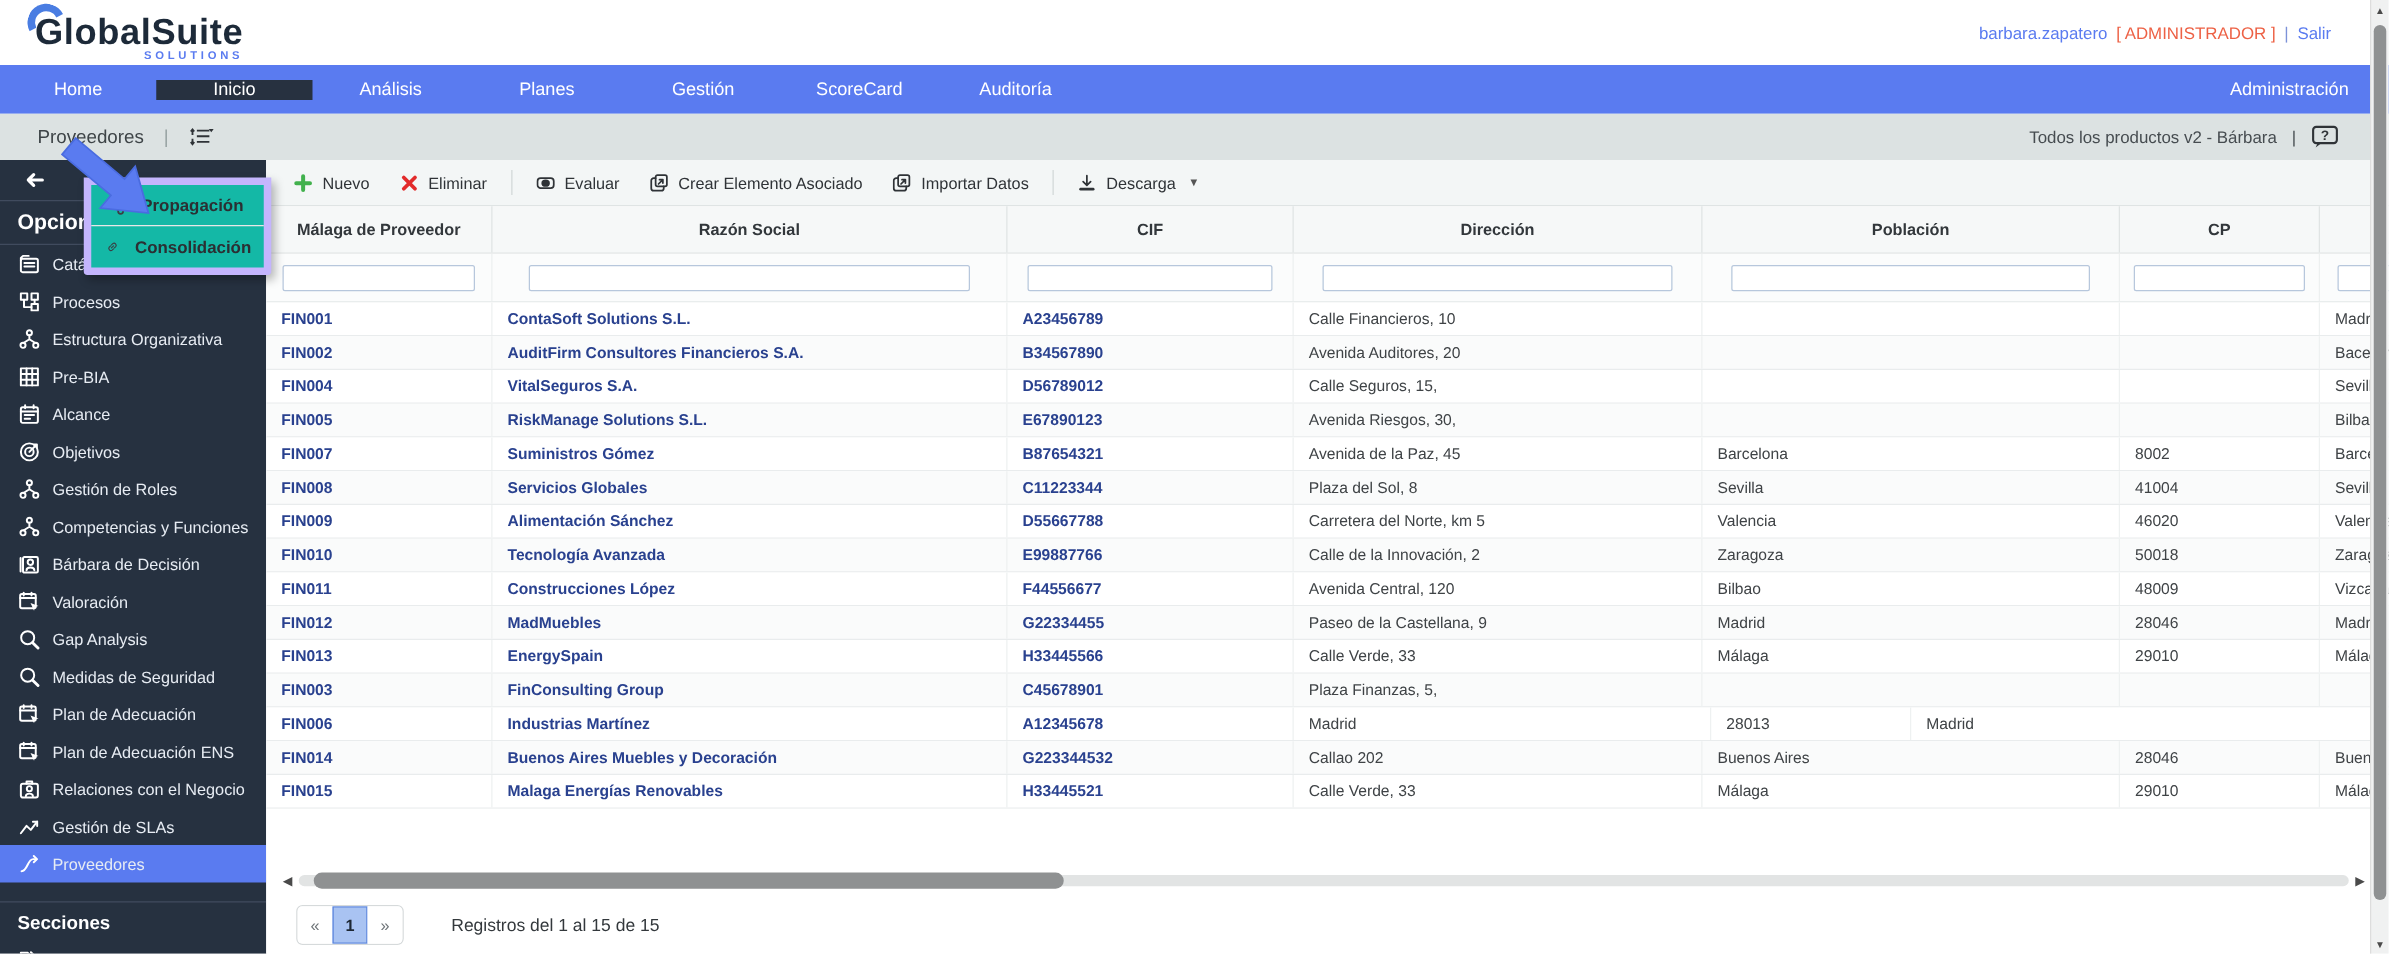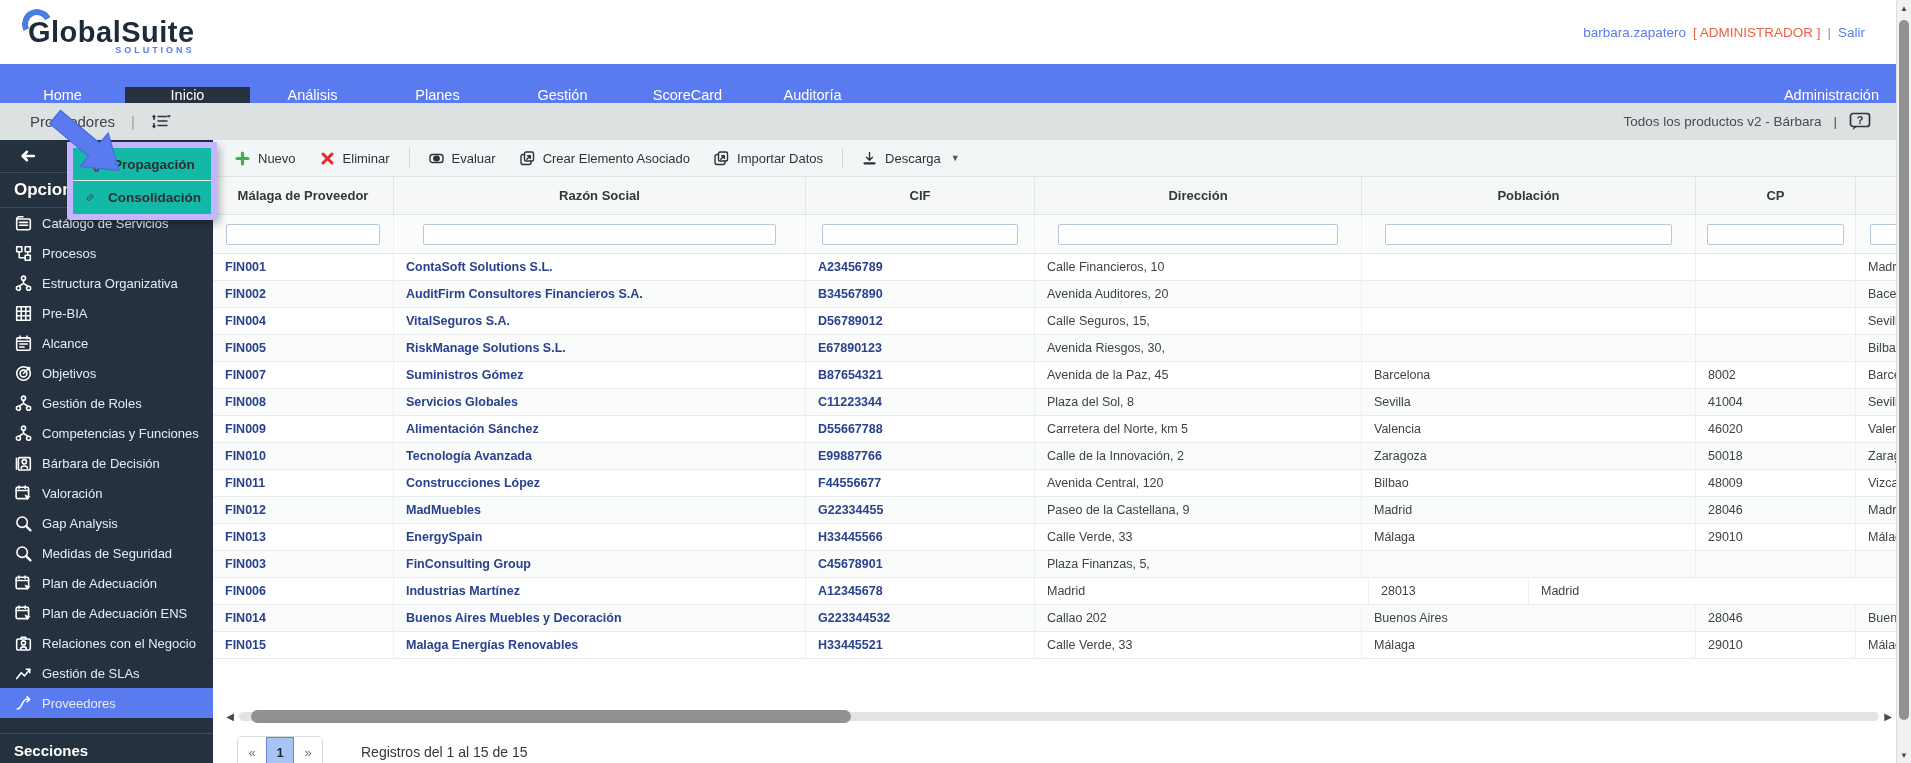--- a/index.html
+++ b/index.html
@@ -1,32 +1,32 @@
 <!DOCTYPE html>
 <html><head>
 <meta charset="utf-8">
 <style>
   * { box-sizing: border-box; margin: 0; padding: 0; }
   html,body { width:1911px; height:763px; overflow:hidden; }
   body { font-family:"Liberation Sans", sans-serif; background:#fff; position:relative; }
 
   
-  .top-header{height:64px;background:#fff;display:flex;align-items:center;justify-content:space-between;padding:0 46px 0 28px;}
+  .top-header{height:52px;background:#fff;display:flex;align-items:center;justify-content:space-between;padding:0 46px 0 28px;}
   .logo{position:relative;display:inline-block;}
   .logo-arc{position:absolute;width:30px;height:30px;border-radius:50%;border:6px solid transparent;border-top-color:#4a7de2;border-left-color:#4a7de2;transform:rotate(18deg);left:-6px;top:-7px;}
   .logo-main{font-size:29px;font-weight:bold;color:#1d2a39;letter-spacing:.5px;position:relative;}
   .logo-sub{position:absolute;right:0;bottom:-6px;font-size:9px;letter-spacing:3px;color:#5a7bf0;font-weight:bold;}
   .user-info{font-size:13.5px;display:flex;gap:7px;align-items:center;}
   .user-name{color:#5a7bf0;}
   .user-role{color:#ed6145;}
   .user-sep{color:#7d92d8;}
   .user-logout{color:#5a7bf0;cursor:pointer;}
 
   
-  .nav{height:39px;background:#5a7bf0;display:flex;align-items:flex-end;color:#fff;font-size:14.5px;}
+  .nav{height:39px;background:#5a7bf0;display:flex;align-items:center;color:#fff;font-size:14.5px;}
   .nav-items{display:flex;}
   .nav-item{width:125px;display:flex;align-items:center;justify-content:center;cursor:pointer;}
   .nav-item.active{background:#273140;}
   .nav-right{margin-left:auto;padding:0 32px;display:flex;align-items:center;cursor:pointer;}
 
   
   .breadcrumb{height:37px;background:#dce2e2;display:flex;align-items:center;padding:0 40px 0 30px;font-size:15px;color:#3e4447;}
   .bc-divider{margin:0 16px;color:#98a2a2;}
   .bc-sort{color:#2f3337;display:flex;align-items:center;cursor:pointer;}
   .bc-right{margin-left:auto;display:flex;align-items:center;gap:12px;font-size:13.5px;color:#464c50;}

